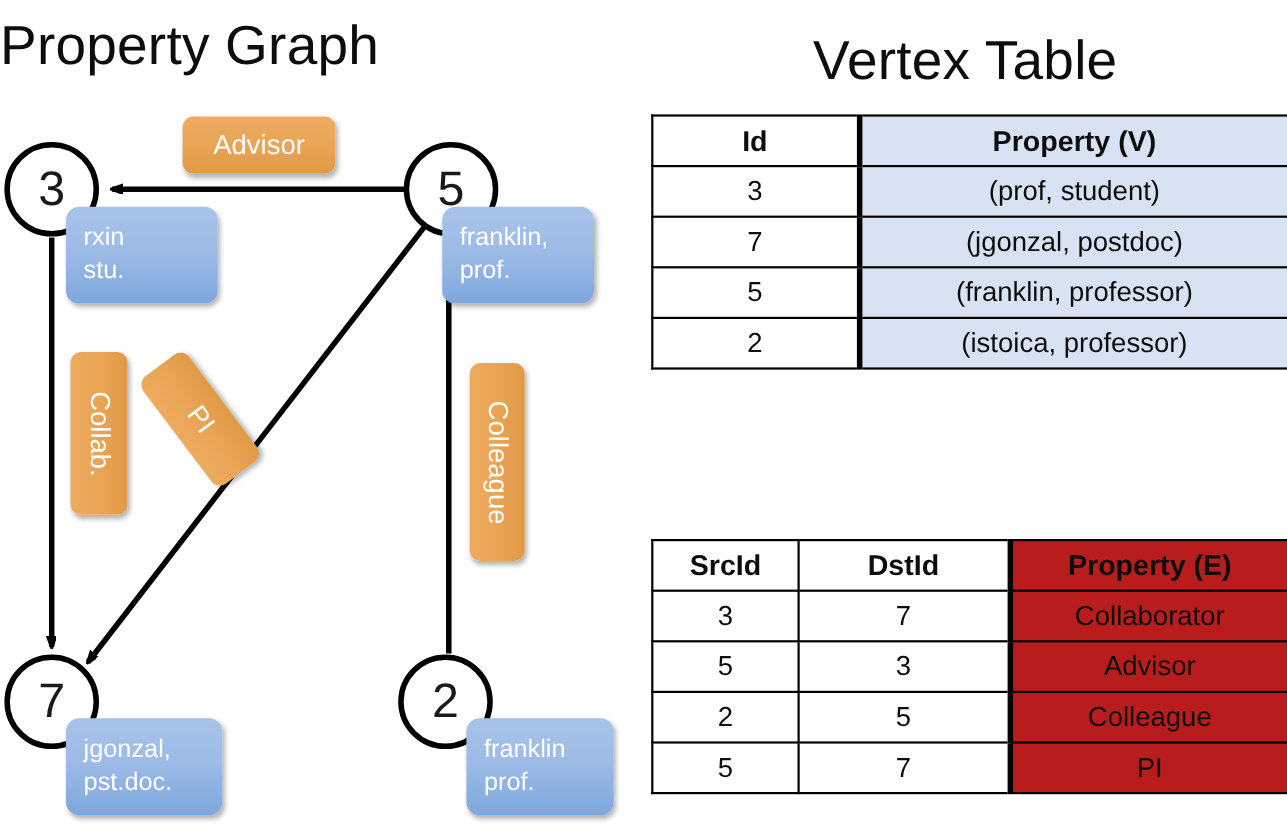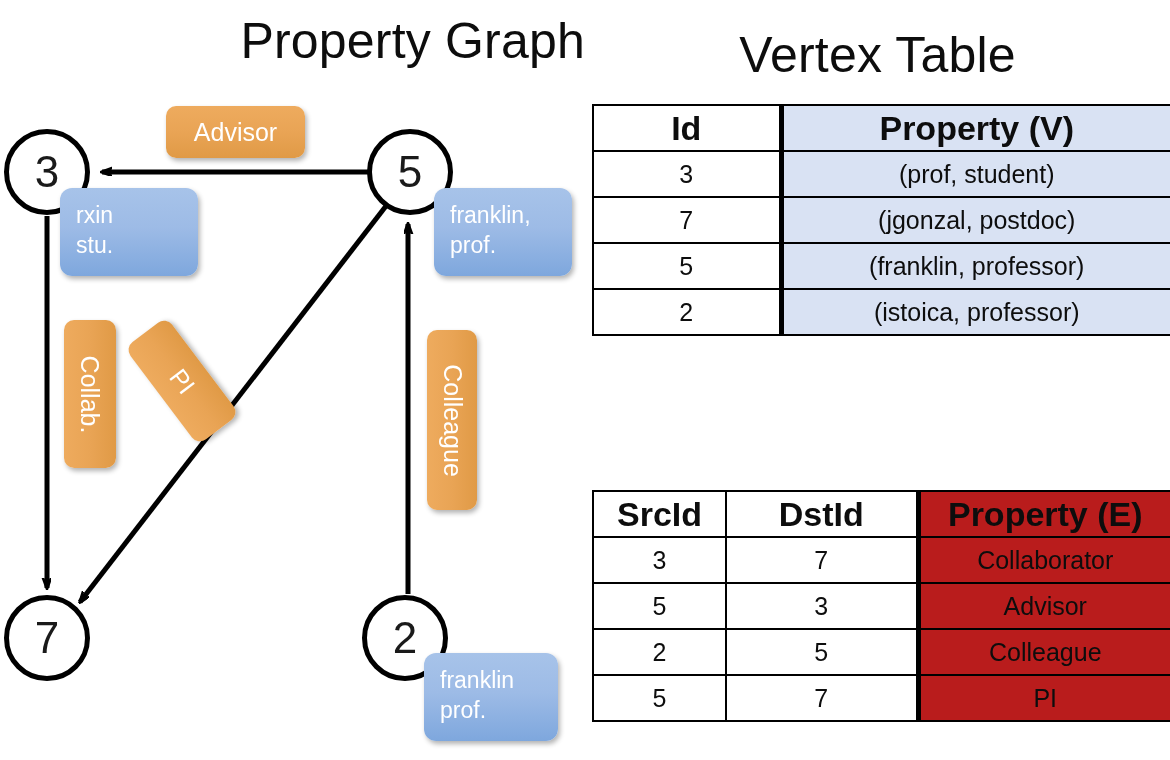--- a/index.html
+++ b/index.html
@@ -15,21 +15,21 @@
 
   
   .title{
     position:absolute;
     font-family:"Liberation Sans", sans-serif;
     font-weight:300;
     color:#0d0d0d;
     white-space:nowrap;
     letter-spacing:0.2px;
   }
-  #title-property-graph{left:0;top:12px;width:585px;text-align:right;font-size:50px;}
+  #title-property-graph{left:0;top:12px;width:585px;text-align:left;font-size:50px;}
   #title-vertex-table{left:585px;top:26px;width:585px;text-align:center;font-size:50px;}
   #title-edge-table{left:585px;top:400px;width:585px;text-align:center;font-size:50px;}
 
   
   .node{
     position:absolute;
     width:86px;height:86px;
     border-radius:50%;
     border:5px solid #000;
     background:#fff;
@@ -52,21 +52,21 @@
     color:#ffffff;
     font-size:23px;
     font-weight:300;
     line-height:30px;
     padding:12px 4px 12px 16px;
     box-sizing:border-box;
     box-shadow:2px 3px 5px rgba(0,0,0,0.30);
     z-index:7;
   }
   #vbox-rxin{left:60px;top:188px;width:138px;height:88px;}
-  #vbox-franklin{left:434px;top:188px;width:138px;height:88px;}
+  #vbox-franklin{left:402px;top:188px;width:138px;height:88px;}
   #vbox-jgonzal{left:60px;top:653px;width:142px;height:88px;}
   #vbox-istoica{left:424px;top:653px;width:134px;height:88px;}
 
   
   .ebox{
     position:absolute;
     border-radius:10px;
     background:linear-gradient(to bottom,#eeab5e 0%,#e9a455 50%,#e09a46 100%);
     color:#ffffff;
     font-size:25px;
@@ -105,21 +105,21 @@
   .tbl td,.tbl th{
     border:2px solid #000;
     text-align:center;
     font-weight:300;
     font-size:25px;
     color:#0d0d0d;
     padding:0;
     height:44px;
     font-family:"Liberation Sans", sans-serif;
   }
-  .tbl th{font-weight:bold;font-size:34px;}
+  .tbl th{font-weight:bold;font-size:26px;}
   .hdr-plain{background:#ffffff;}
   .cell-plain{background:#ffffff;}
   .cell-blue{background:#d9e2f3;}
   .cell-orange{background:#b91c1c;}
 
   #vertex-table{left:592px;top:104px;width:578px;}
   #edge-table{left:592px;top:490px;width:578px;}
 
   .sep{border-left:5px solid #000 !important;}
 
@@ -163,20 +163,24 @@
     <span>2</span>
   </div>
 
   <div class="vbox" id="vbox-rxin">
     <div>rxin</div>
     <div>stu.</div>
   </div>
   <div class="vbox" id="vbox-franklin">
     <div>franklin,</div>
     <div>prof.</div>
+  </div>
+  <div class="vbox" id="vbox-jgonzal">
+    <div>jgonzal,</div>
+    <div>pst.doc.</div>
   </div>
   <div class="vbox" id="vbox-istoica">
     <div>franklin</div>
     <div>prof.</div>
   </div>
 
   <div class="ebox" id="ebox-advisor">
     <span>Advisor</span>
   </div>
   <div class="ebox" id="ebox-collab">

